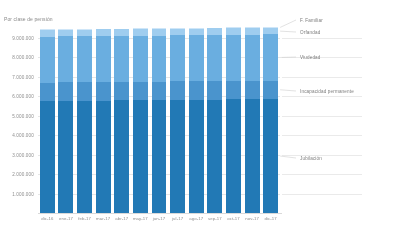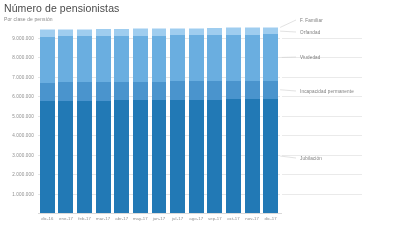--- a/index.html
+++ b/index.html
@@ -81,21 +81,20 @@
     white-space:nowrap;letter-spacing:0.15px;
     transform:translateY(-50%);
   }
   svg.leaders{position:absolute;left:0;top:0;width:414px;height:240px;}
 </style>
 </head>
 <body>
 
 <div id="root">
 
-  <div class="title">Número de pensionistas</div>
   <div class="subtitle">Por clase de pensión</div>
 
   <div class="ylabels" id="ylabels">
       <div class="ylab" style="top: 167.521px;">1.000.000</div>
       <div class="ylab" style="top: 148.042px;">2.000.000</div>
       <div class="ylab" style="top: 128.562px;">3.000.000</div>
       <div class="ylab" style="top: 109.083px;">4.000.000</div>
       <div class="ylab" style="top: 89.6042px;">5.000.000</div>
       <div class="ylab" style="top: 70.125px;">6.000.000</div>
       <div class="ylab" style="top: 50.6458px;">7.000.000</div>

